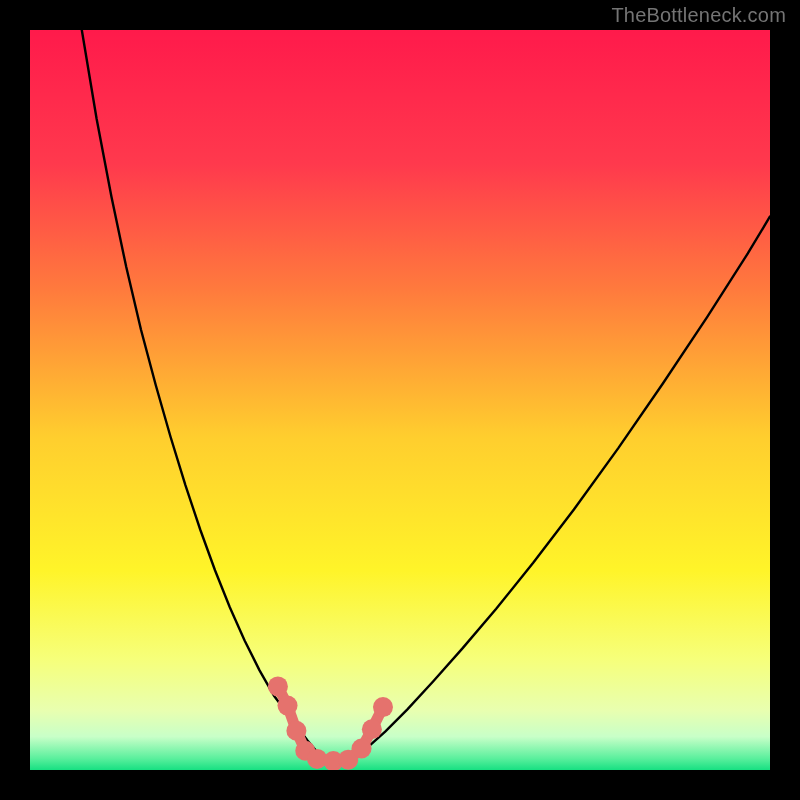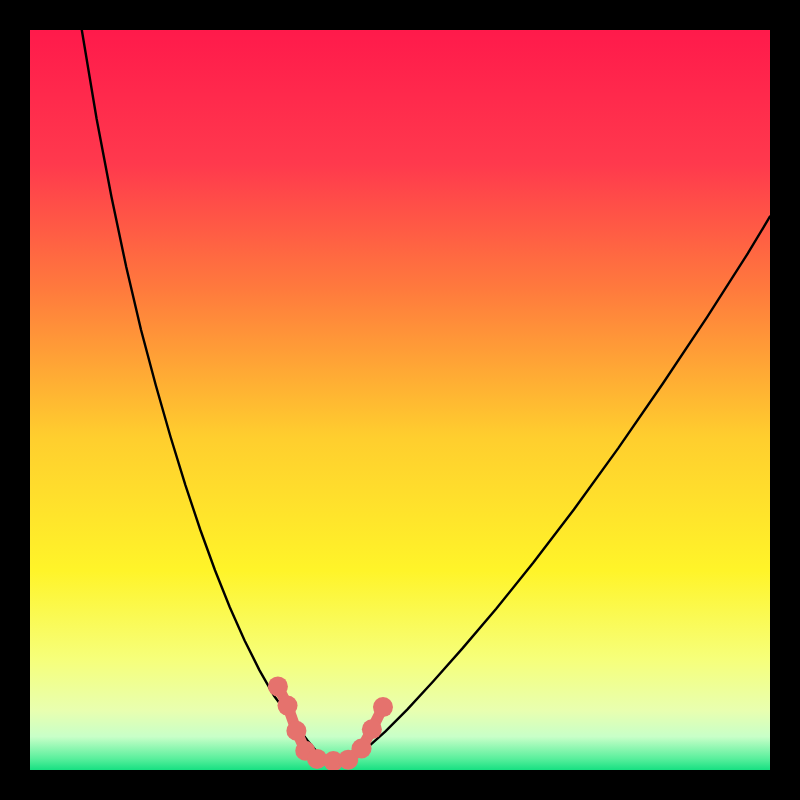--- a/index.html
+++ b/index.html
@@ -37,20 +37,21 @@
     letter-spacing: 0.2px;
   }
   svg {
     display: block;
   }
 </style>
 </head>
 <body>
 
 <div class="frame">
+  <div class="watermark">TheBottleneck.com</div>
   <div class="plot-area">
     <svg id="plot-svg" width="740" height="740" viewBox="0 0 740 740">
       <defs>
         <linearGradient id="bg-grad" x1="0" y1="0" x2="0" y2="1">
             <stop offset="0.00%" stop-color="#ff1a4b"></stop>
             <stop offset="18.00%" stop-color="#ff394d"></stop>
             <stop offset="35.00%" stop-color="#ff7a3d"></stop>
             <stop offset="55.00%" stop-color="#ffce2e"></stop>
             <stop offset="73.00%" stop-color="#fff429"></stop>
             <stop offset="85.00%" stop-color="#f6ff7a"></stop>

